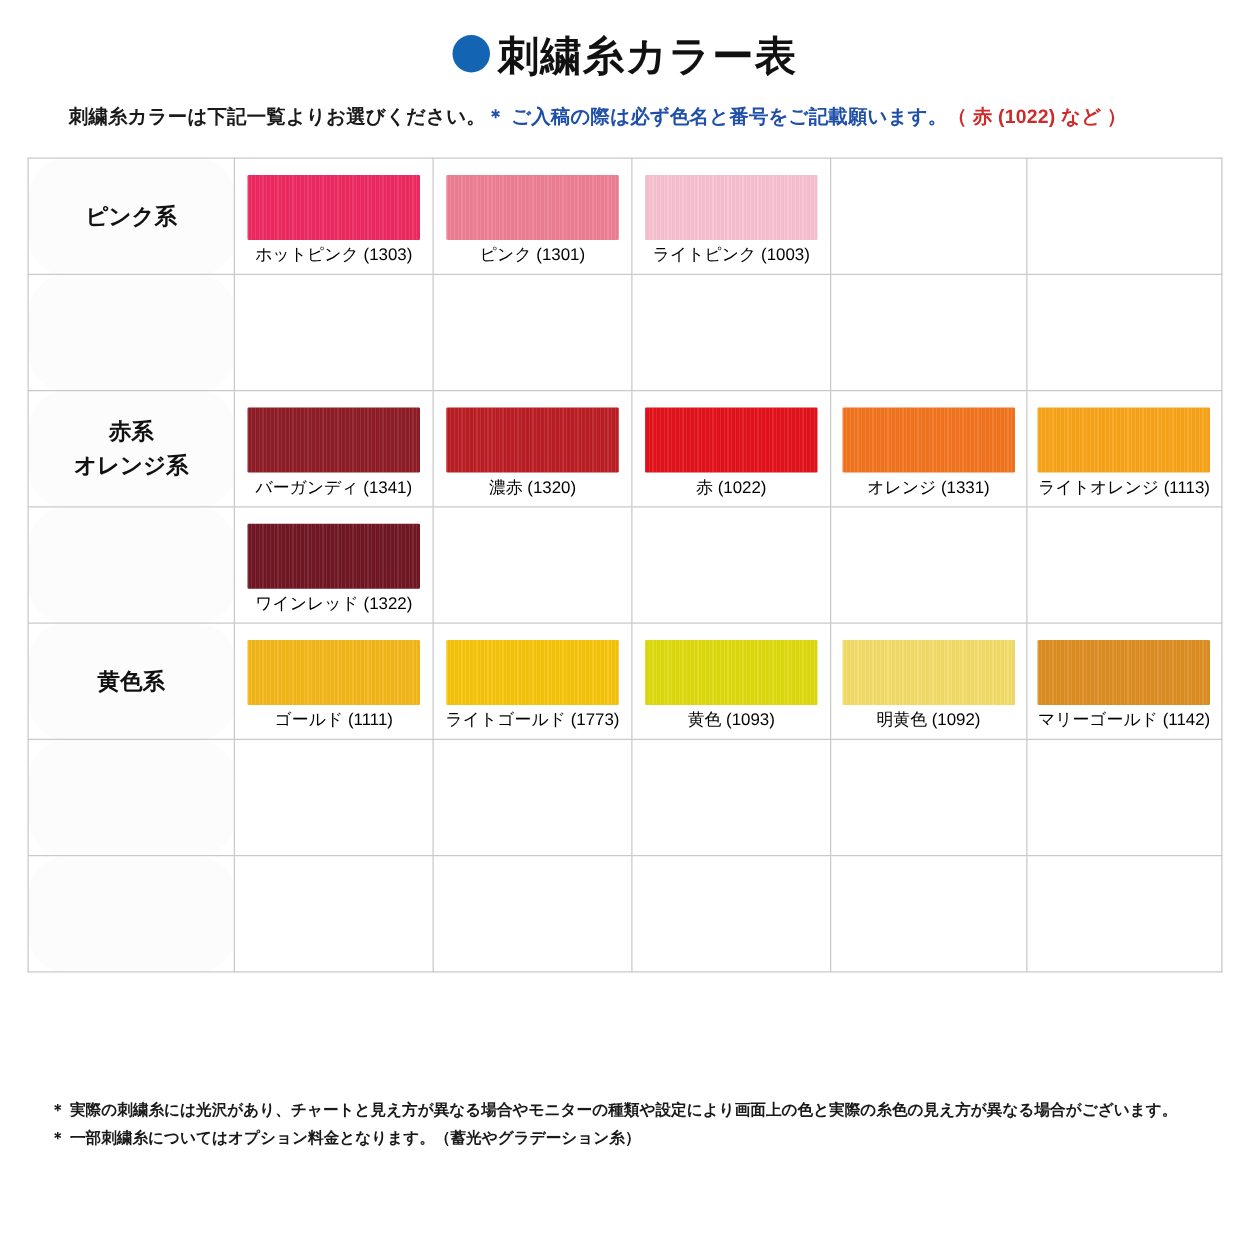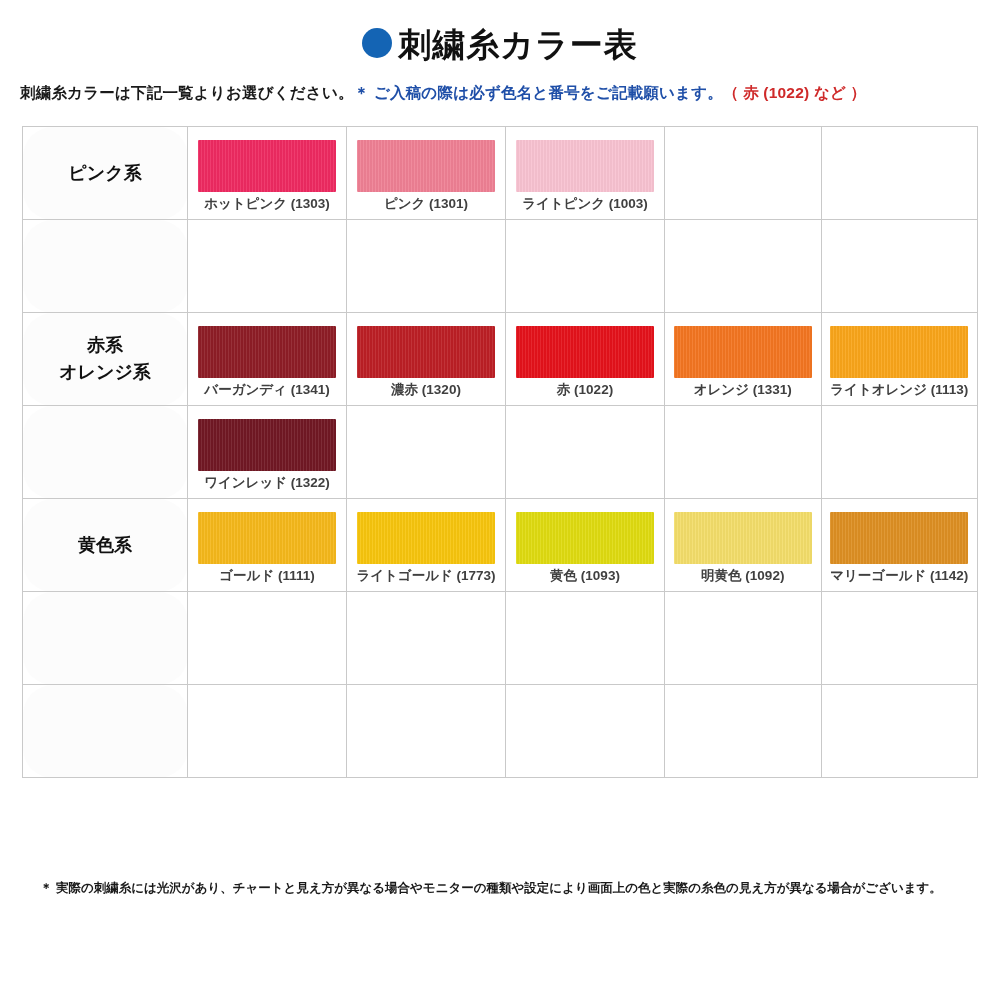--- a/index.html
+++ b/index.html
@@ -40,21 +40,21 @@
   .title-text {
     font-size: 33px;
     font-weight: bold;
     letter-spacing: 1px;
     color: #111;
     line-height: 1;
   }
 
   
   .lead {
-    margin: 22px 0 0 20px;
+    margin: 22px 0 0 55px;
     font-size: 15.5px;
     font-weight: bold;
     letter-spacing: 0.2px;
     white-space: nowrap;
   }
   .lead .blue { color: #1f4fa8; }
   .lead .red  { color: #cf2a2a; }
 
   
   .table-wrap {
@@ -101,22 +101,22 @@
     background-image: repeating-linear-gradient(
         to right,
         rgba(255,255,255,0.16) 0px,
         rgba(255,255,255,0.16) 1px,
         rgba(0,0,0,0.05) 1px,
         rgba(0,0,0,0.05) 3px);
     opacity: 0.55;
   }
   .swatch-label {
     font-size: 13.5px;
-    font-weight: bold;
-    color: #404040;
+    font-weight: normal;
+    color: #000000;
     margin-top: 5px;
     line-height: 1.1;
     white-space: nowrap;
   }
   td.empty-cell {
     height: 92px;
   }
   tr.blank-row td { height: 92px; }
 
   
@@ -256,15 +256,16 @@
           <td class="empty-cell"></td>
           <td class="empty-cell"></td>
         </tr>
 
       </tbody>
     </table>
   </div>
 
   <div class="notes">
     <div>＊ 実際の刺繍糸には光沢があり、チャートと見え方が異なる場合やモニターの種類や設定により画面上の色と実際の糸色の見え方が異なる場合がございます。</div>
+    <div>＊ 一部刺繍糸についてはオプション料金となります。（蓄光やグラデーション糸）</div>
   </div>
 
 </div>
 
 </body></html>

